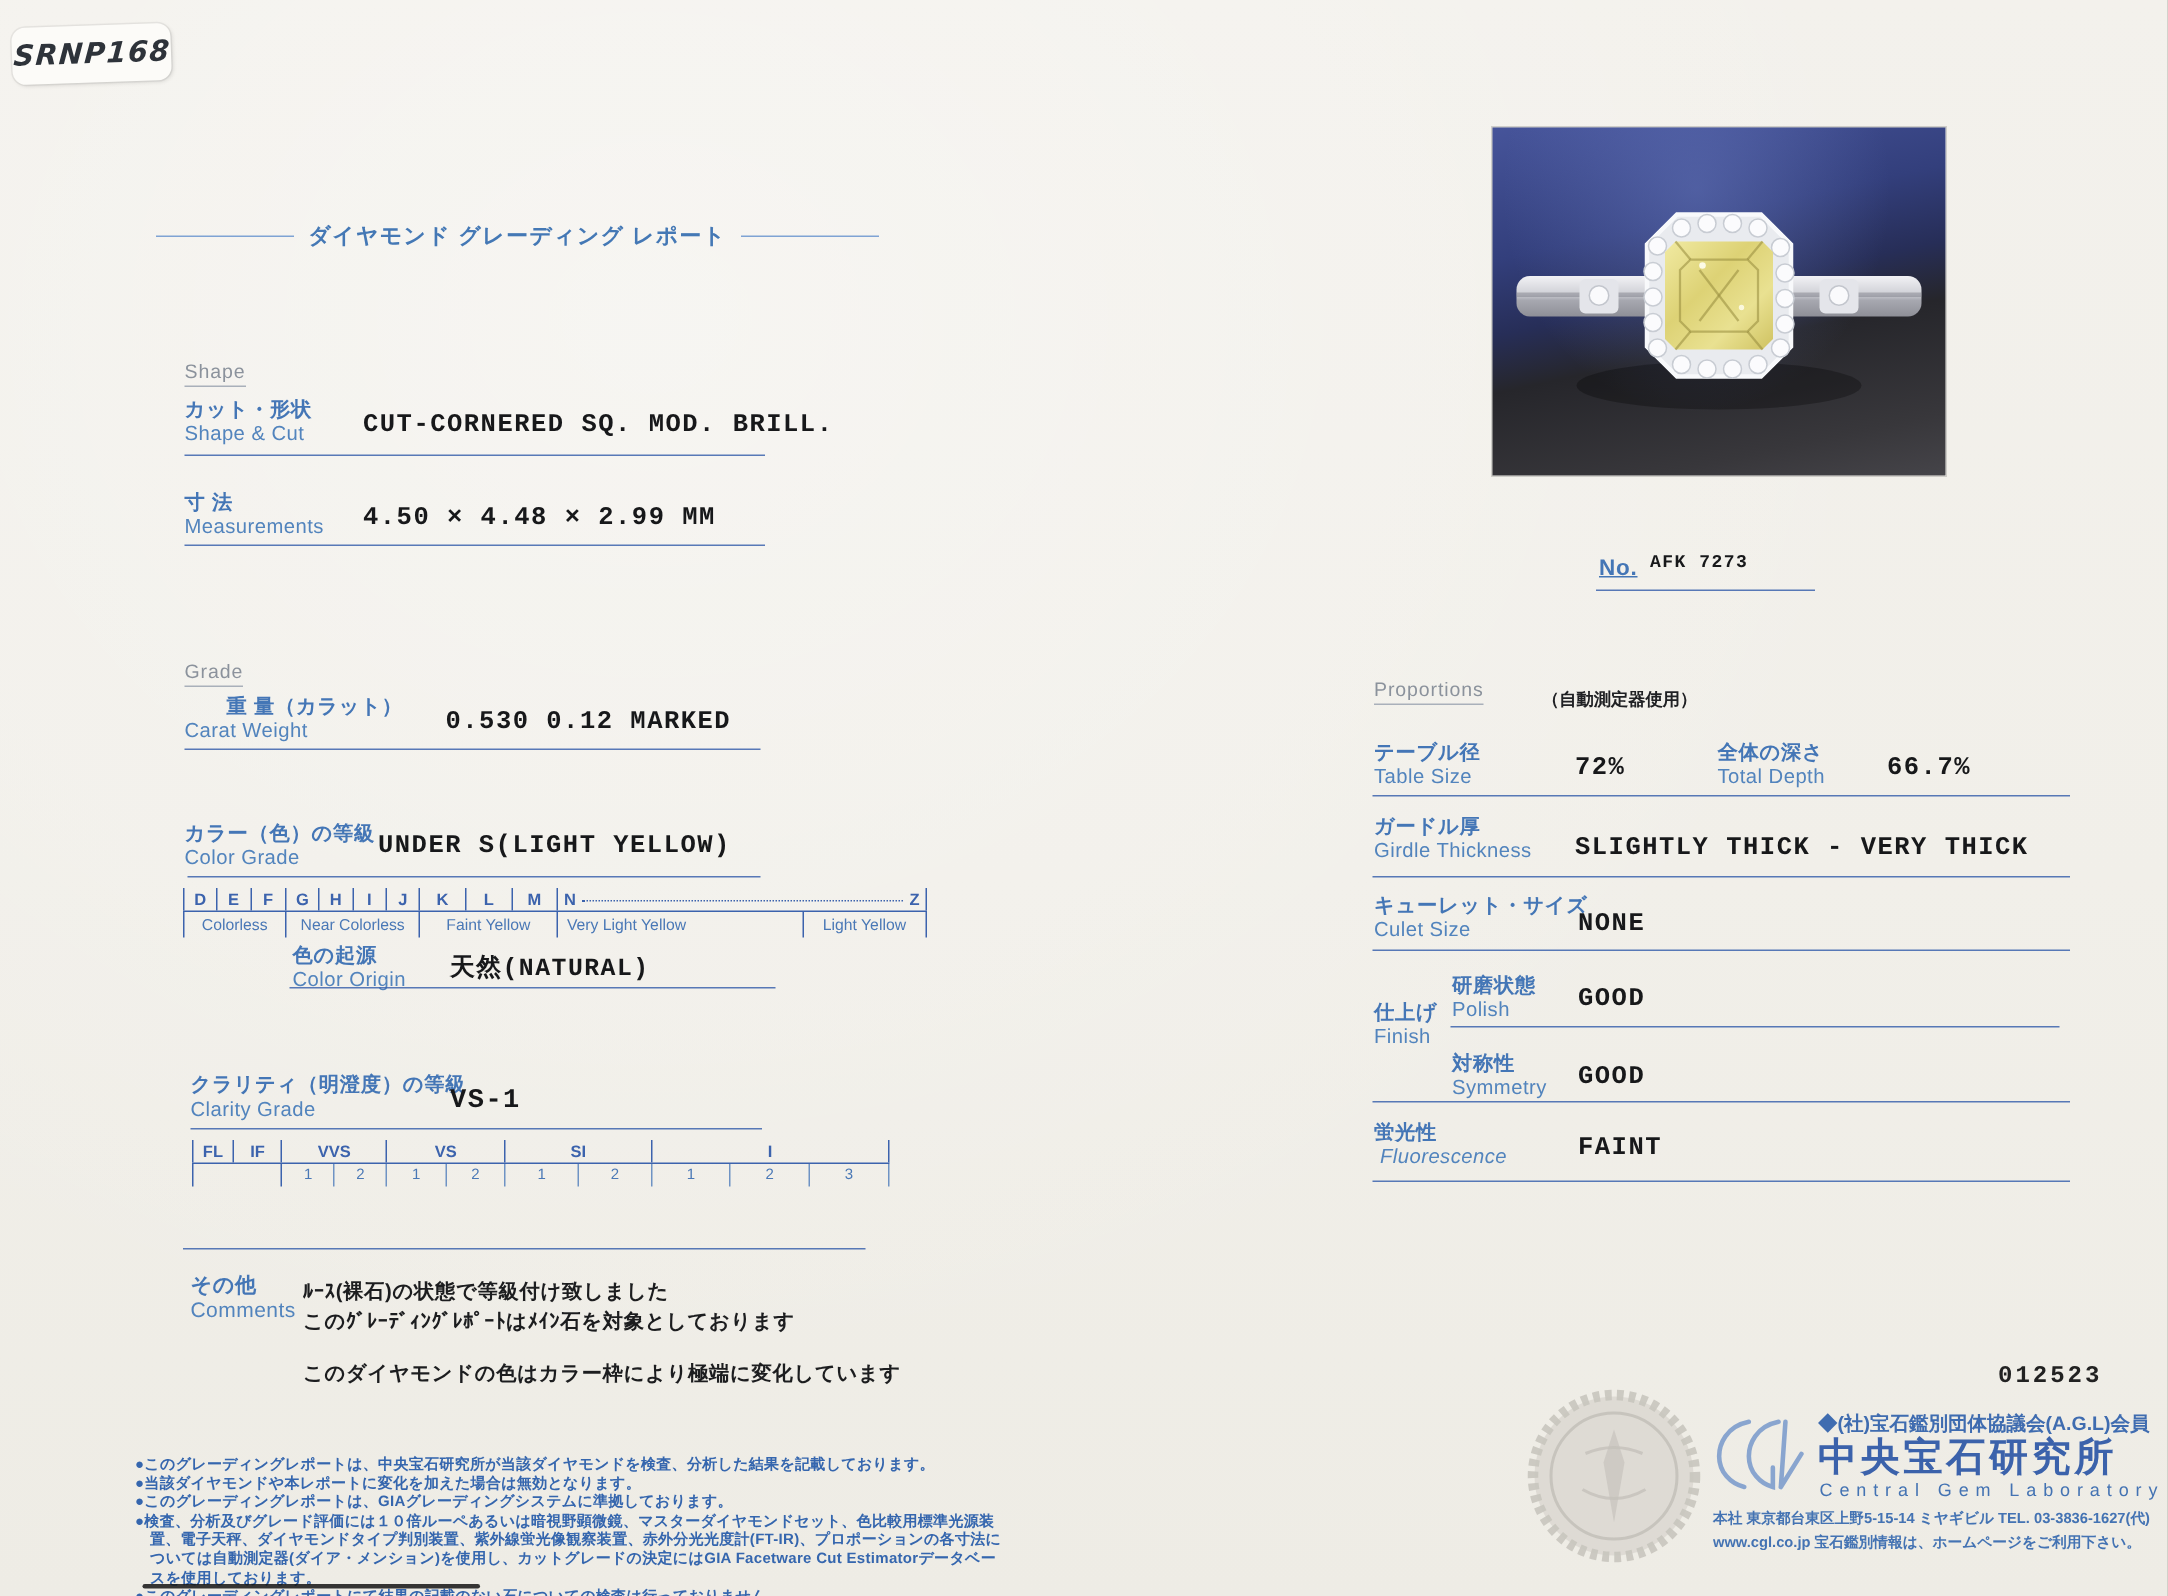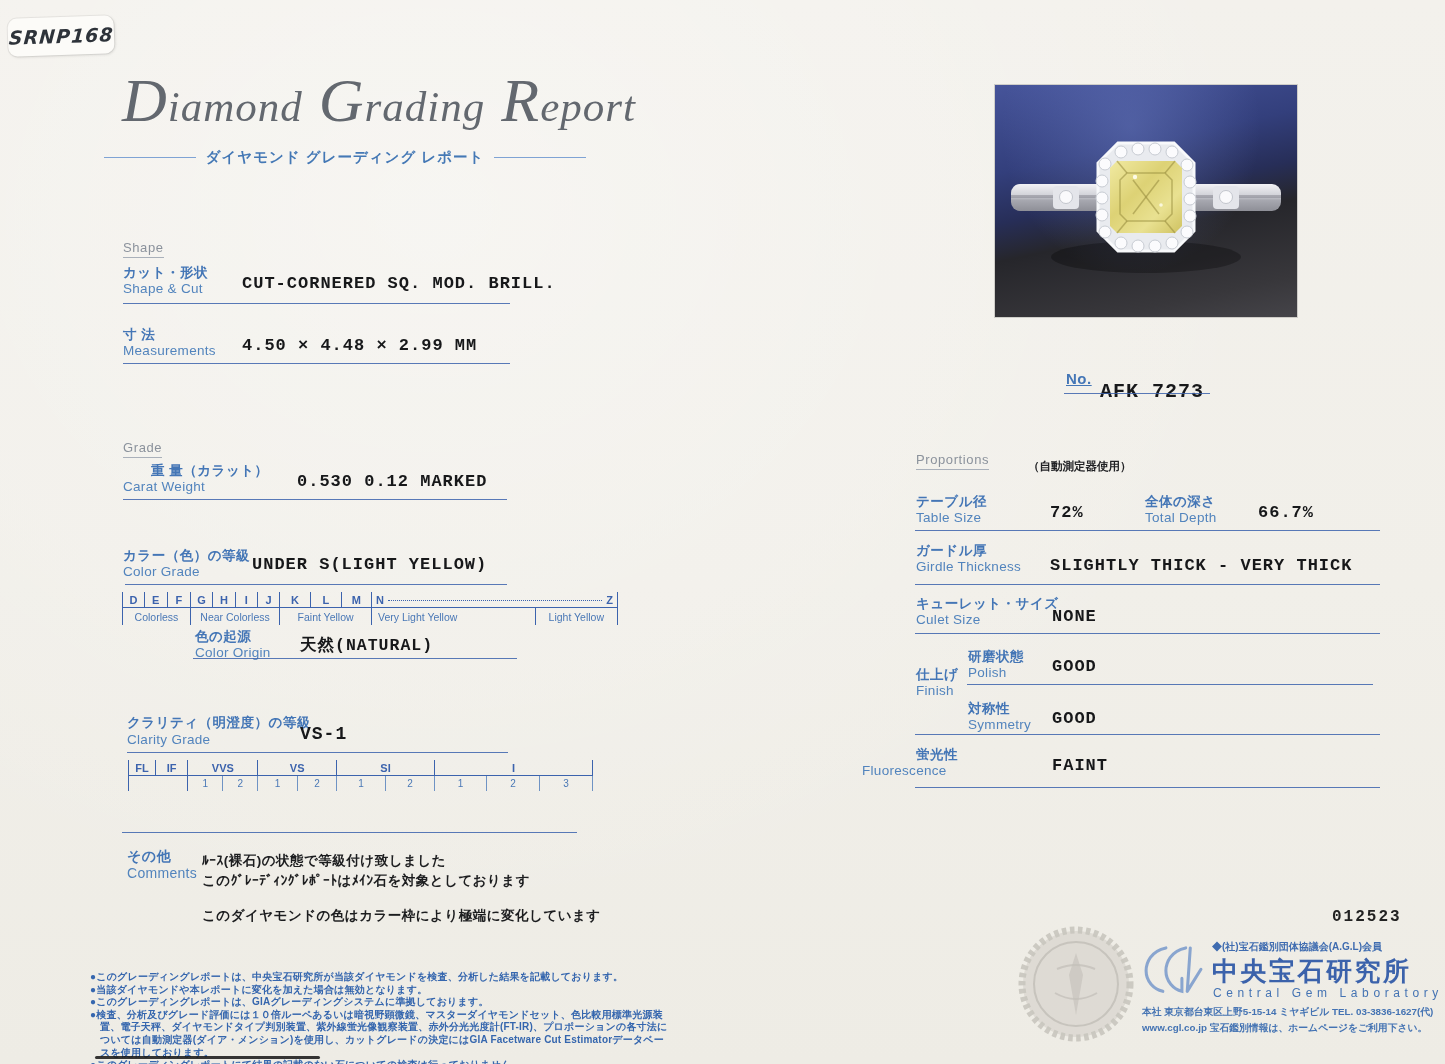--- a/index.html
+++ b/index.html
@@ -59,37 +59,34 @@
          box-shadow:0 0 0 1px rgba(0,0,0,.15);}
   
   .comment-line{position:absolute; color:#1c1d1f; font-size:13.5px; font-weight:bold; letter-spacing:.5px; white-space:nowrap;}
   .fineprint{position:absolute; left:90px; top:971px; width:580px; color:#3566ae;
              font-size:10px; font-weight:bold; line-height:1.26; letter-spacing:.2px;}
   .fineprint div{padding-left:10px; text-indent:-10px;}
   
   .lab-jp{color:#3b62ab; font-size:26px; font-weight:bold; letter-spacing:2.5px; white-space:nowrap;}
   .lab-en{color:#4473b3; font-size:12px; letter-spacing:4.6px; white-space:nowrap;}
   .lab-small{color:#4473b3; font-size:9.8px; font-weight:bold; white-space:nowrap;}
-  .assoc{color:#3f6cb0; font-size:10px; font-weight:bold; white-space:nowrap;}
+  .assoc{color:#3f6cb0; font-size:13px; font-weight:bold; white-space:nowrap;}
   .serial{position:absolute; left:1332px; top:908px; color:#222; font-family:"Liberation Mono",monospace;
           font-size:16px; font-weight:bold; letter-spacing:2px;}
   .scan-edge{position:absolute; left:95px; top:1056px; width:225px; height:3px; background:#141414; opacity:.85; border-radius:2px;}
 </style>
 </head>
 <body>
 
 <div class="page">
 
   <div class="sticker">
     <span>SRNP168</span>
   </div>
 
-  <div class="title">
-    <span class="tw">Diamond</span><span class="tw">Grading</span><span class="tw">Report</span>
-  </div>
   <div class="subtitle">
     <div class="bar"></div>
     <div class="st-text">ダイヤモンド グレーディング レポート</div>
     <div class="bar"></div>
   </div>
 
   <div class="abs sec-head" style="left:123px; top:240px;">Shape</div>
 
   <div class="abs jp-label" style="left:123px; top:266px;">カット・形状</div>
   <div class="abs en-label" style="left:123px; top:282px;">Shape &amp; Cut</div>
@@ -242,21 +239,21 @@
           <line x1="122" y1="148" x2="132" y2="136"></line>
         <line x1="138" y1="95" x2="164" y2="129"></line>
           <line x1="164" y1="95" x2="138" y2="129"></line>
       </g>
       <circle cx="140" cy="92" r="2.2" fill="#fffef0" opacity=".9"></circle>
       <circle cx="166" cy="120" r="1.8" fill="#fffef0" opacity=".8"></circle>
     </svg>
   </div>
 
   <div class="abs jp-label" style="left:1066px; top:371px; font-size:15px;text-decoration:underline;">No.</div>
-  <div class="abs value" style="left:1100px; top:380px; font-size:20px;">AFK 7273</div>
+  <div class="abs value" style="left:1100px; top:368px; font-size:12px;">AFK 7273</div>
   <div class="rule" style="left:1064px; top:393px; width:146px;"></div>
 
   <div class="abs sec-head" style="left:916px; top:452px;">Proportions</div>
   <div class="abs" style="left:1028px; top:459px; color:#202124; font-size:11.5px; font-weight:bold;">（自動測定器使用）</div>
 
   <div class="abs jp-label" style="left:916px; top:495px;">テーブル径</div>
   <div class="abs en-label" style="left:916px; top:511px;">Table Size</div>
   <div class="abs value" style="left:1050px; top:503px;">72%</div>
   <div class="abs jp-label" style="left:1145px; top:495px;">全体の深さ</div>
   <div class="abs en-label" style="left:1145px; top:511px;">Total Depth</div>
@@ -280,21 +277,21 @@
   <div class="abs en-label" style="left:968px; top:666px;">Polish</div>
   <div class="abs value" style="left:1052px; top:657px;">GOOD</div>
   <div class="rule" style="left:967px; top:684px; width:406px;"></div>
 
   <div class="abs jp-label" style="left:968px; top:702px;">対称性</div>
   <div class="abs en-label" style="left:968px; top:718px;">Symmetry</div>
   <div class="abs value" style="left:1052px; top:709px;">GOOD</div>
   <div class="rule" style="left:915px; top:734px; width:465px;"></div>
 
   <div class="abs jp-label" style="left:916px; top:748px;">蛍光性</div>
-  <div class="abs en-label" style="left:862px; top:764px;">Fluorescence</div>
+  <div class="abs en-label" style="left:920px; top:764px;font-style:italic;">Fluorescence</div>
   <div class="abs value" style="left:1052px; top:756px;">FAINT</div>
   <div class="rule" style="left:915px; top:787px; width:465px;"></div>
 
   <div class="serial">012523</div>
 
   <div class="abs" style="left:1015px; top:923px;">
     <svg width="122" height="122" viewBox="0 0 122 122">
       <circle cx="61" cy="61" r="53" fill="#dbd8d1" opacity=".9"></circle>
       <circle cx="61" cy="61" r="54" fill="none" stroke="#c8c5be" stroke-width="7" stroke-dasharray="4.5 3.5" opacity=".9"></circle>
       <circle cx="61" cy="61" r="42" fill="none" stroke="#c4c1ba" stroke-width="2" opacity=".9"></circle>

